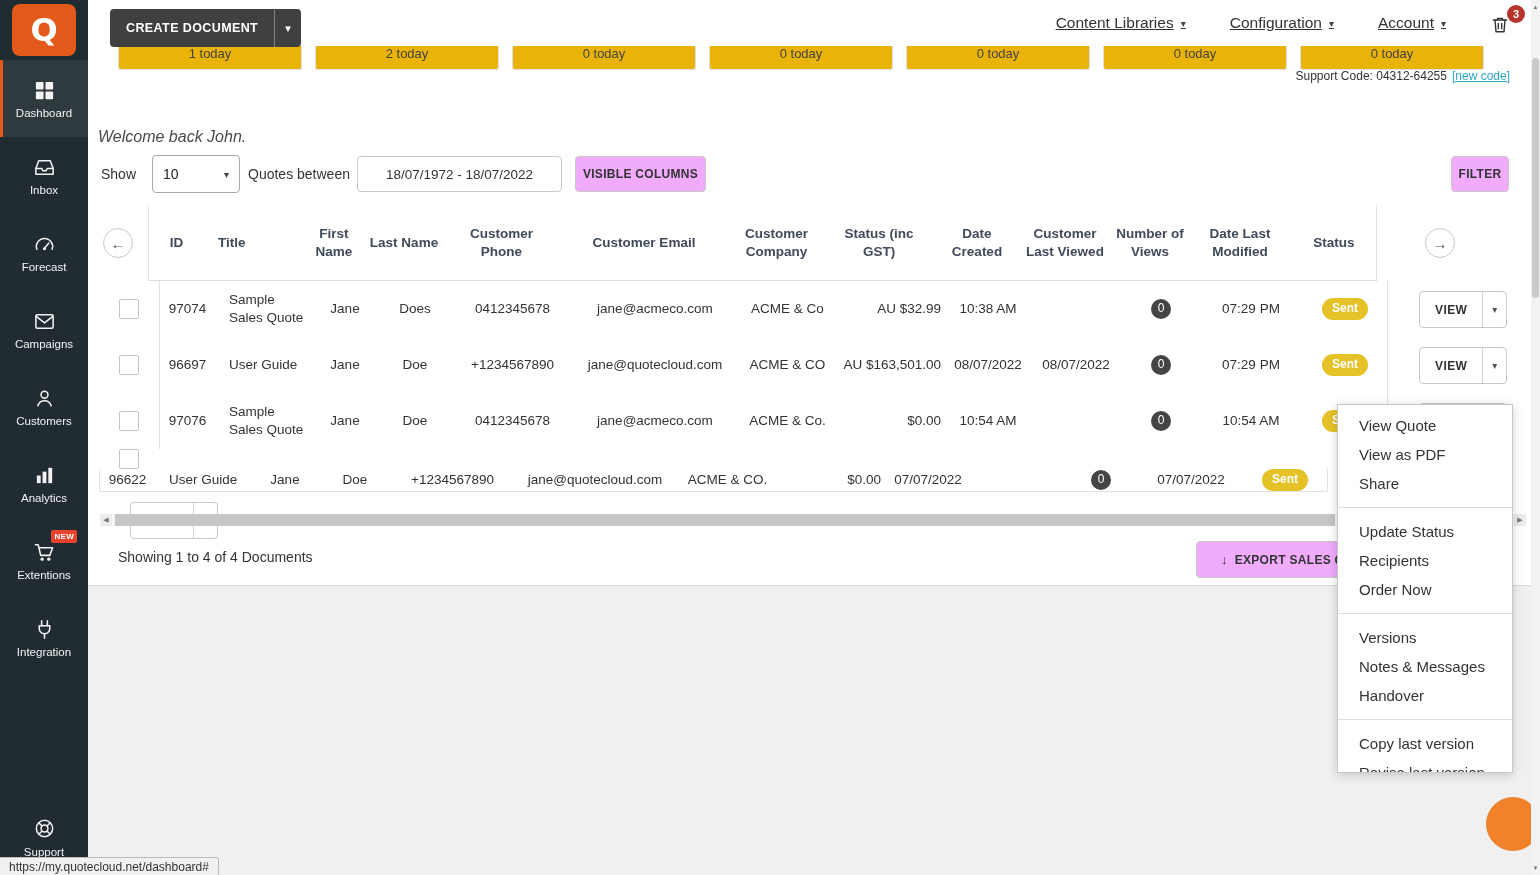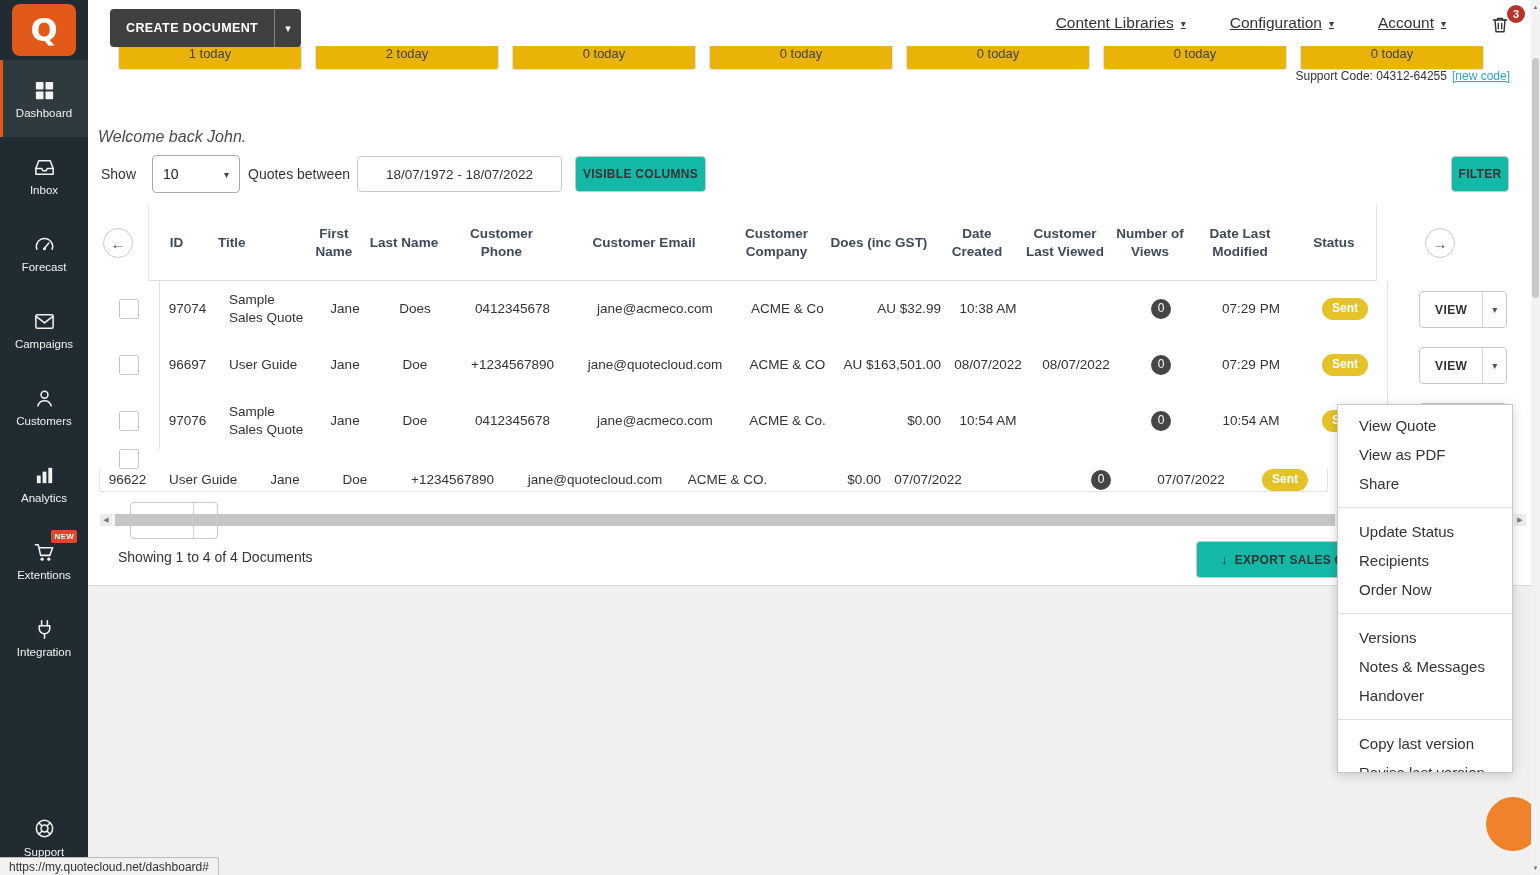--- a/index.html
+++ b/index.html
@@ -44,21 +44,21 @@
   .panel { position:absolute; left:0; top:148px; width:100%; height:437px; background:#fff; }
   .below-panel { position:absolute; left:0; top:585px; width:100%; bottom:0; background:#f0f0f0; border-top:1px solid #dadada; }
 
   
   .ctl-label { position:absolute; font-size:14px; color:#333; top:18px; }
   .show-label { left:13px; }
   .between-label { left:160px; }
   .show-select { position:absolute; left:64px; top:7px; width:88px; height:38px; border:1px solid #a9a9a9; border-radius:4px; background:#fff; display:flex; align-items:center; padding:0 10px; font-size:14px; color:#222; cursor:pointer; }
   .show-caret { margin-left:auto; font-size:10px; color:#444; }
   .date-input { position:absolute; left:269px; top:8px; width:205px; height:36px; border:1px solid #c9c9c9; border-radius:4px; text-align:center; font-size:13.5px; color:#333; font-family:inherit; background:#fff; }
-  .btn-plain { border:1px solid #c9c9c9; border-radius:4px; background:#14b8a6; color:#333; font-size:12px; font-weight:bold; letter-spacing:.3px; cursor:pointer; display:flex; align-items:center; justify-content:center; }
+  .btn-plain { border:1px solid #c9c9c9; border-radius:4px; background:#f0abfc; color:#333; font-size:12px; font-weight:bold; letter-spacing:.3px; cursor:pointer; display:flex; align-items:center; justify-content:center; }
   .visible-cols-btn { position:absolute; left:487px; top:8px; width:131px; height:36px; }
   .filter-btn { position:absolute; right:31px; top:8px; width:58px; height:36px; }
 
   
   .thead { position:absolute; left:0; top:57px; width:100%; height:76px; display:flex; }
   .cb-col { width:60px; flex:none; display:flex; align-items:center; justify-content:center; }
   .tgrid { width:1229px; flex:none; display:grid; grid-template-columns:55px 100px 60px 80px 115px 170px 95px 110px 86px 90px 80px 100px 88px; border-left:1px solid #e2e2e2; border-right:1px solid #e2e2e2; }
   .thead .tgrid { border-bottom:1px solid #dcdcdc; }
   .act-col { flex:1; position:relative; }
   .hcell { display:flex; align-items:center; justify-content:center; text-align:center; font-size:13.5px; font-weight:bold; color:#3f4a5a; padding:0 4px; line-height:1.3; }
@@ -296,21 +296,21 @@
         <span class="circle-arrow">←</span>
       </div>
       <div class="tgrid">
         <div class="hcell">ID</div>
         <div class="hcell h-title">Title</div>
         <div class="hcell">First Name</div>
         <div class="hcell">Last Name</div>
         <div class="hcell">Customer Phone</div>
         <div class="hcell">Customer Email</div>
         <div class="hcell">Customer Company</div>
-        <div class="hcell">Does (inc GST)</div>
+        <div class="hcell">Status (inc GST)</div>
         <div class="hcell">Date Created</div>
         <div class="hcell">Customer Last Viewed</div>
         <div class="hcell">Number of Views</div>
         <div class="hcell">Date Last Modified</div>
         <div class="hcell">Status</div>
       </div>
       <div class="act-col">
         <span class="circle-arrow right-arrow">→</span>
       </div>
     </div>

